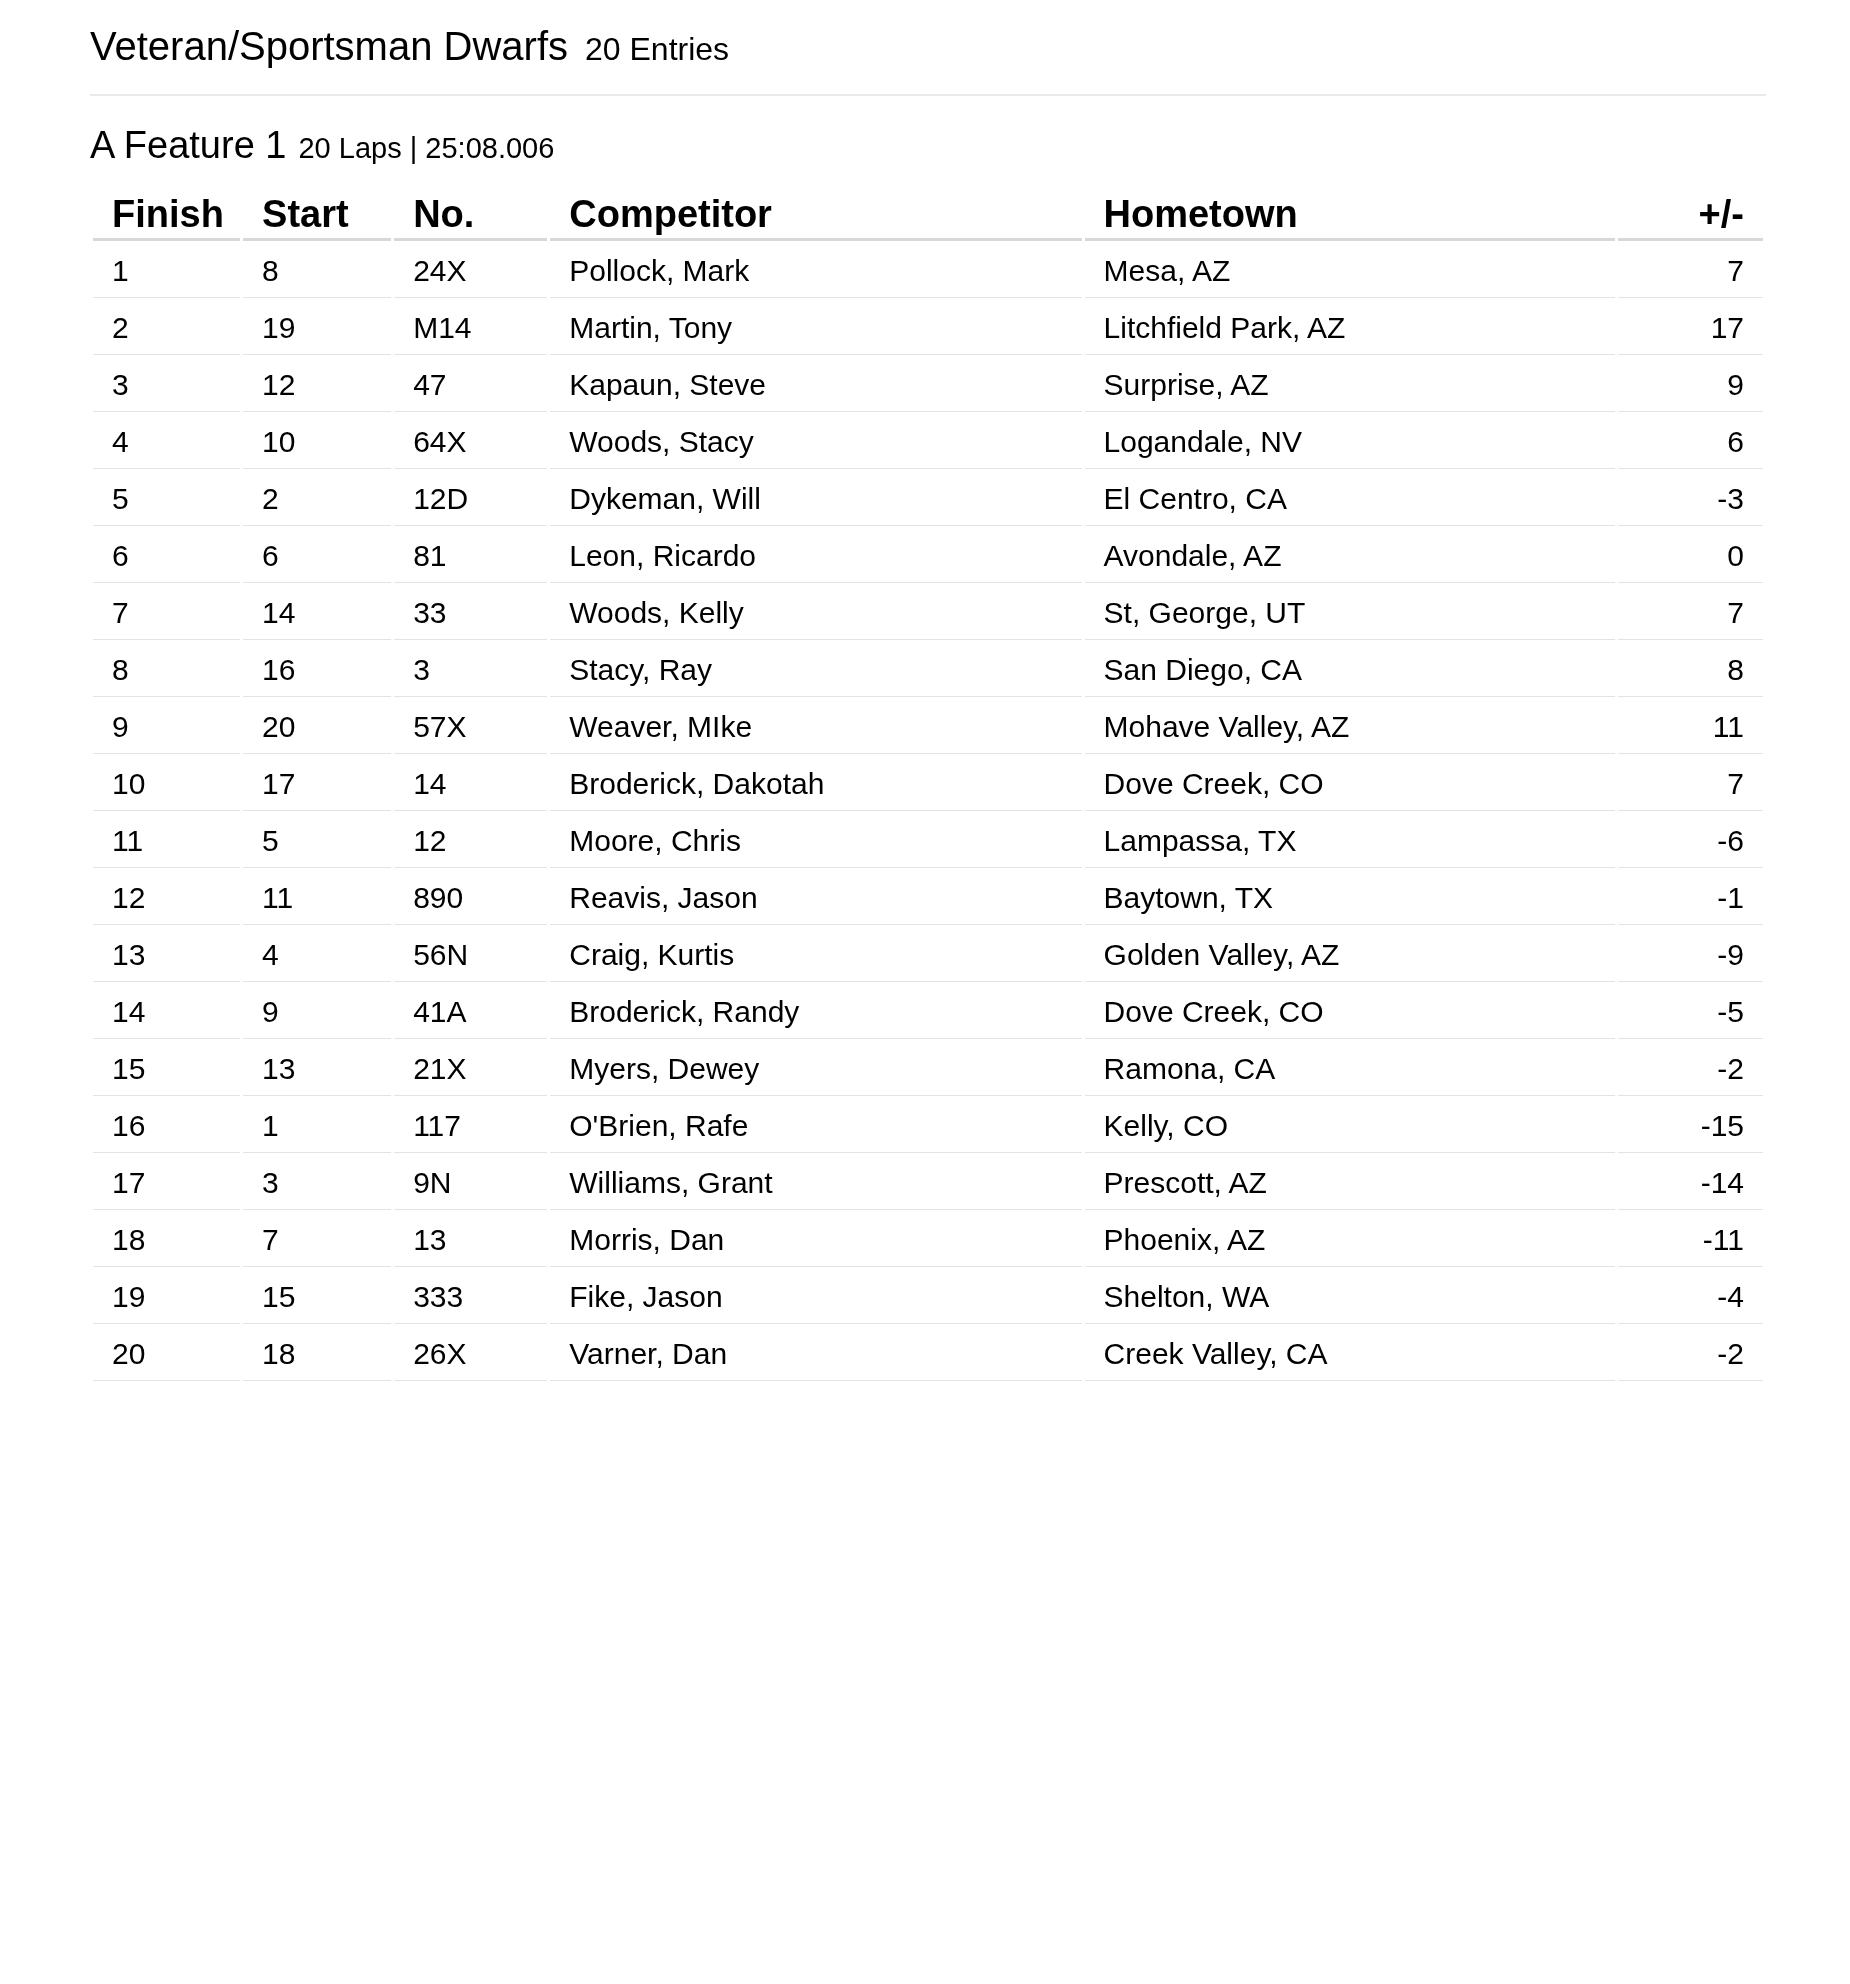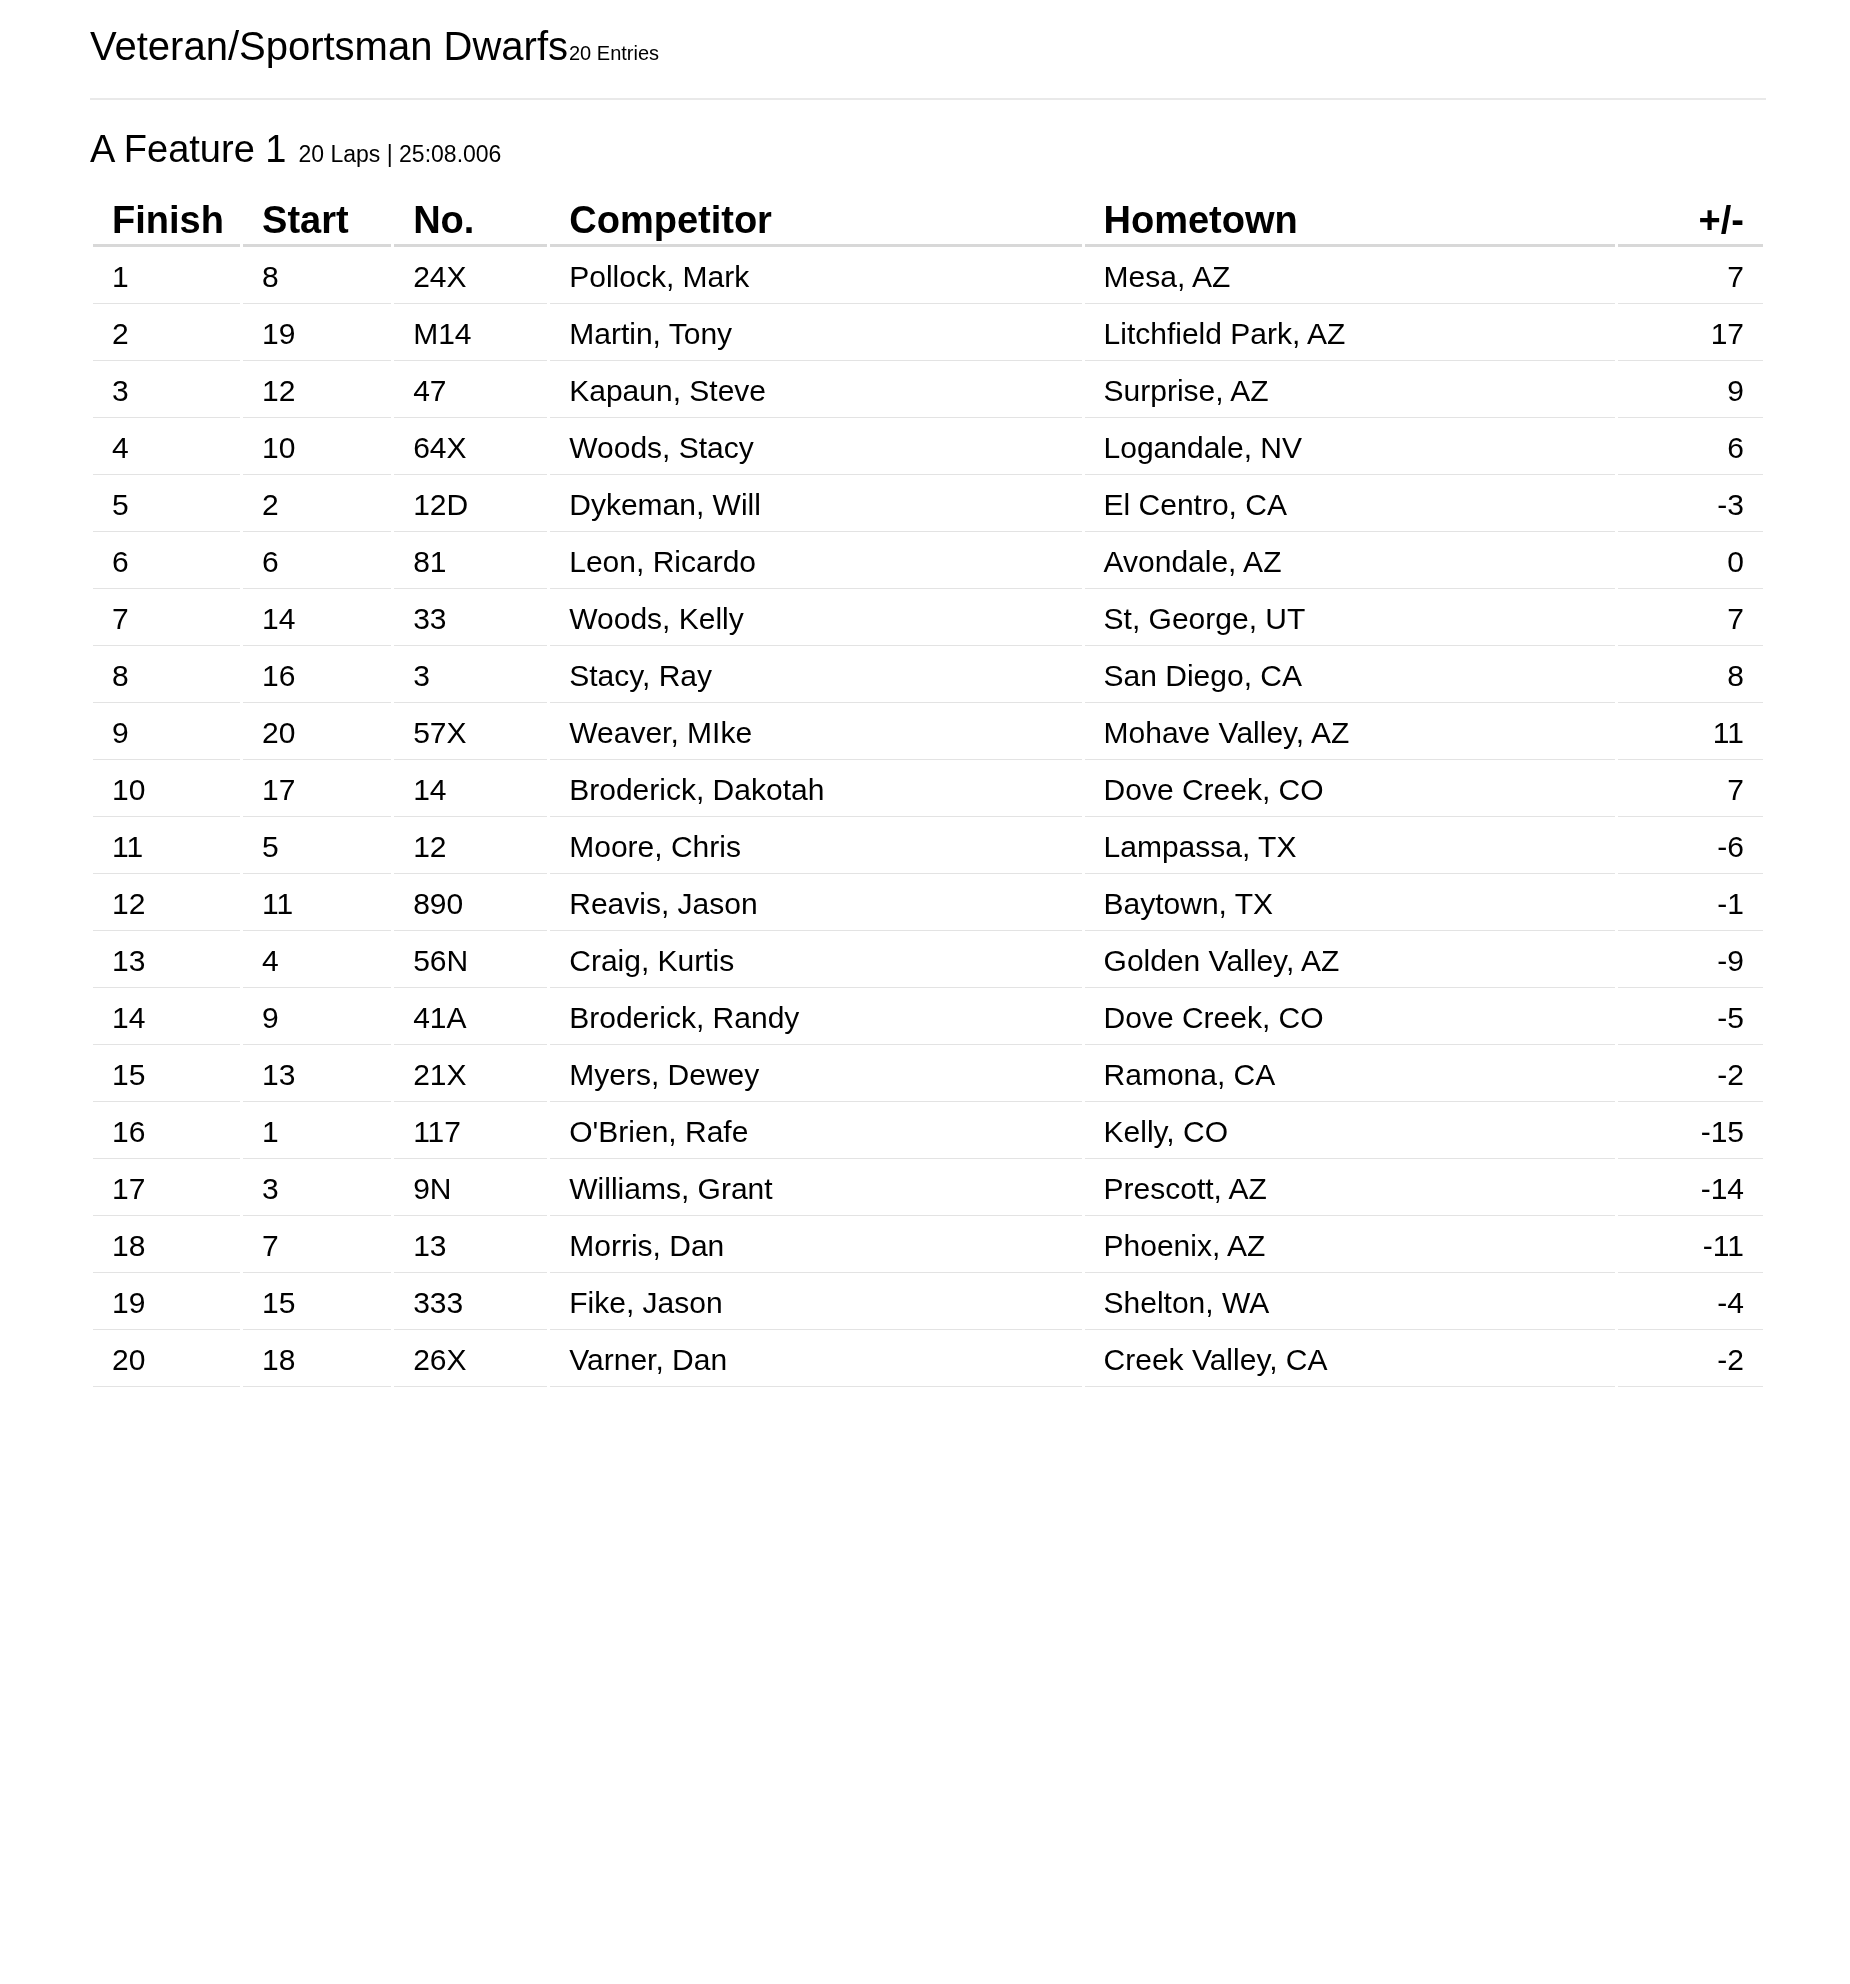--- a/index.html
+++ b/index.html
@@ -21,43 +21,43 @@
   
   h1.class-title {
     margin: 23px 0 0 0;
     font-size: 40px;
     line-height: 47px;
     font-weight: 400;
     color: #000000;
     white-space: nowrap;
   }
   h1.class-title .entries {
-    font-size: 20px;
-    font-weight: 400;
-    color: #000000;
-    margin-left: 1px;
+    font-size: 32px;
+    font-weight: 400;
+    color: #000000;
+    margin-left: 17px;
   }
   hr.title-rule {
     border: none;
     height: 2.3px;
     background: #e9e9e9;
     margin: 21px 0 0 0;
     width: 1676px;
   }
   
   h2.feature-title {
     margin: 27px 0 0 0;
     font-size: 38px;
     line-height: 44px;
     font-weight: 400;
     color: #000000;
     white-space: nowrap;
   }
   h2.feature-title .meta {
-    font-size: 23px;
+    font-size: 29px;
     font-weight: 400;
     color: #000000;
     margin-left: 12px;
   }
   
   table.results {
     border-collapse: separate;
     border-spacing: 3px 0;
     table-layout: fixed;
     width: 1676px;

